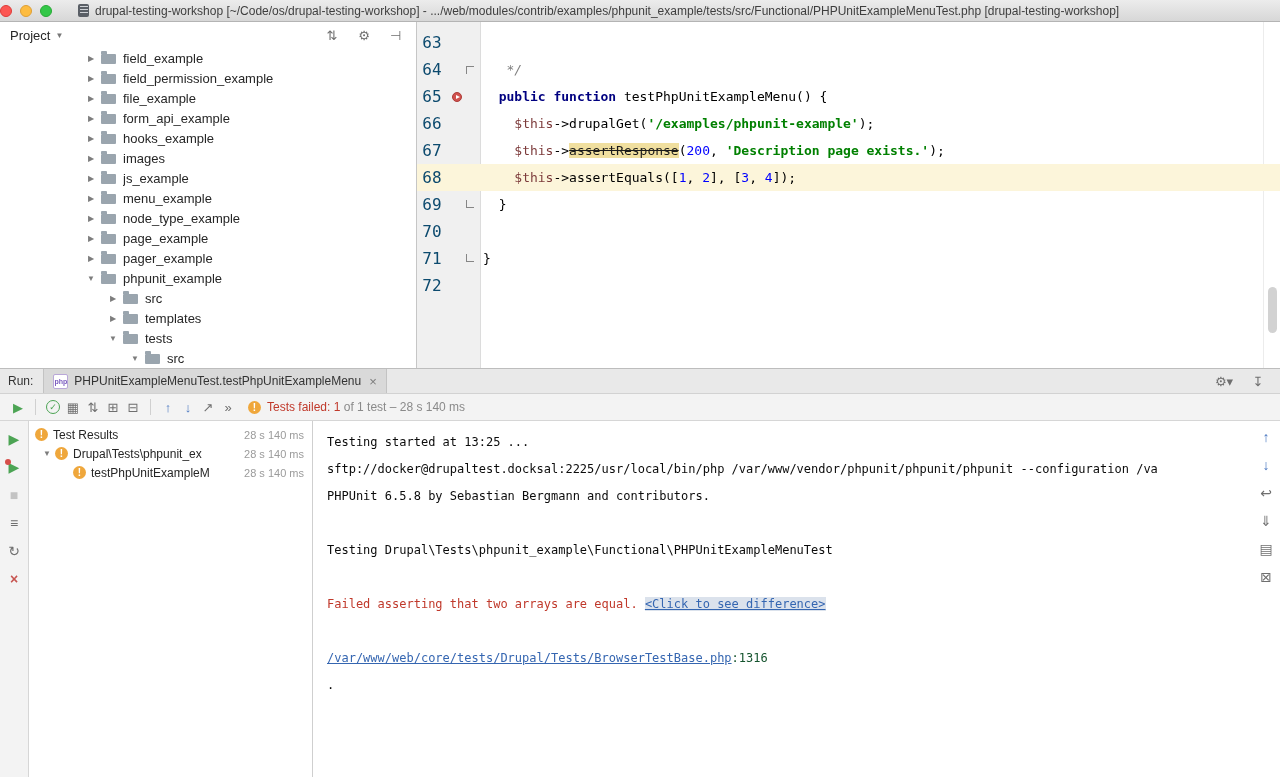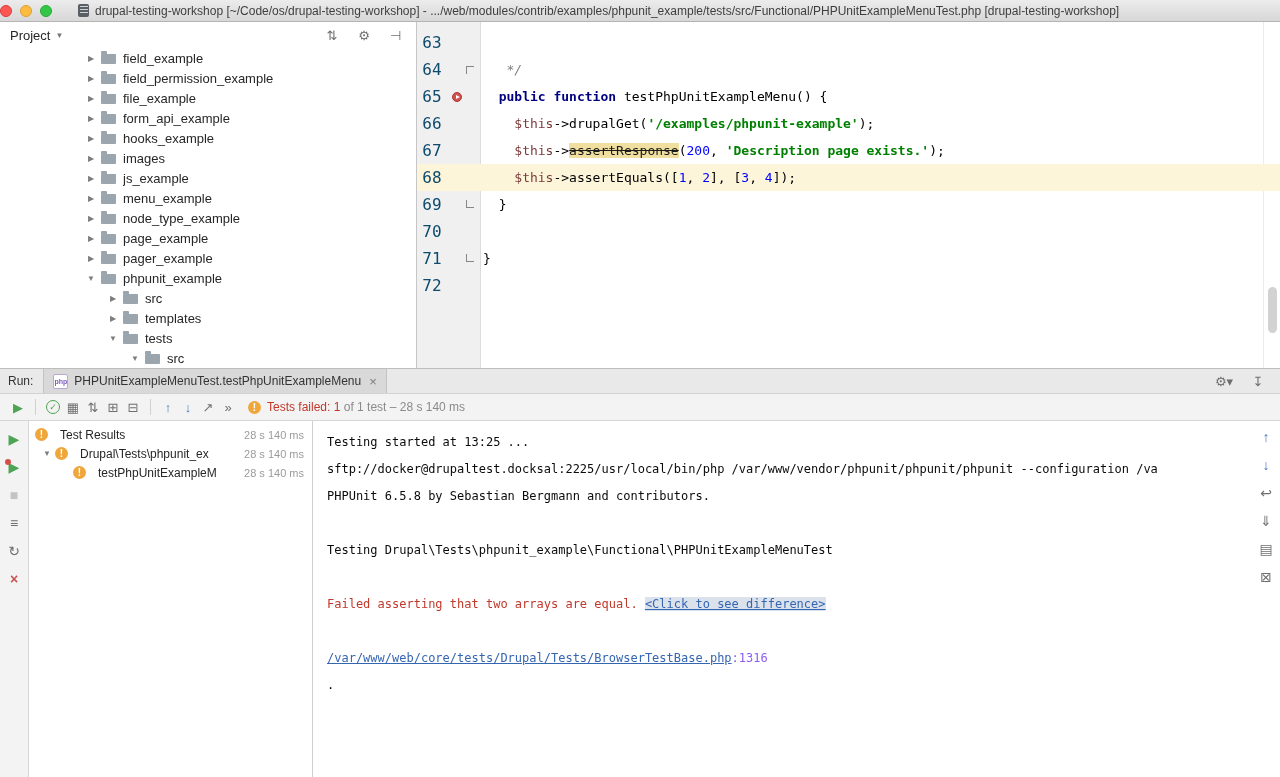--- a/index.html
+++ b/index.html
@@ -88,30 +88,30 @@
   .status-failed{color:#c0392b}
   .status-rest{color:#8a8a8a}
 
   .run-body{flex:1 1 auto;display:flex;min-height:0}
   .left-strip{flex:0 0 29px;background:#f3f3f3;border-right:1px solid #d6d6d6;
     display:flex;flex-direction:column;align-items:center;padding-top:8px}
   .left-strip .icon-btn{margin-bottom:8px;font-size:14px}
   .test-tree{flex:0 0 284px;border-right:1px solid #cfcfcf;background:#fff;padding-top:4px;overflow:hidden}
   .tt-row{height:19px;display:flex;align-items:center;font-size:12px;color:#262626;padding-right:8px;white-space:nowrap}
   .tt-chev{width:16px;text-align:center;font-size:8px;color:#7d7d7d;flex:0 0 16px}
-  .tt-label{margin-left:12px;overflow:hidden;text-overflow:ellipsis}
+  .tt-label{margin-left:5px;overflow:hidden;text-overflow:ellipsis}
   .tt-time{margin-left:auto;color:#9b9b9b;font-size:11px;padding-left:6px;flex:0 0 auto}
   .console{flex:1 1 auto;background:#fff;padding:8px 0 0 14px;overflow:hidden;
     font-family:"DejaVu Sans Mono","Liberation Mono",monospace;font-size:12px}
   .console-line{height:27px;line-height:27px;white-space:pre}
   .k-plain{color:#0b0b0b}
   .k-error{color:#c0392b}
   .k-link{color:#3566b1;text-decoration:underline}
   .k-difflink{color:#3566b1;text-decoration:underline;background:#dbe2ec}
-  .k-loc{color:#8b5cf6}
+  .k-loc{color:#14532d}
   .right-strip{flex:0 0 28px;background:#fff;display:flex;flex-direction:column;align-items:center;padding-top:6px}
   .right-strip .icon-btn{margin-bottom:8px;font-size:14px}
 </style>
 </head>
 <body>
 
 <div class="window">
 
   <div class="titlebar">
     <span class="traffic t-close"></span>

